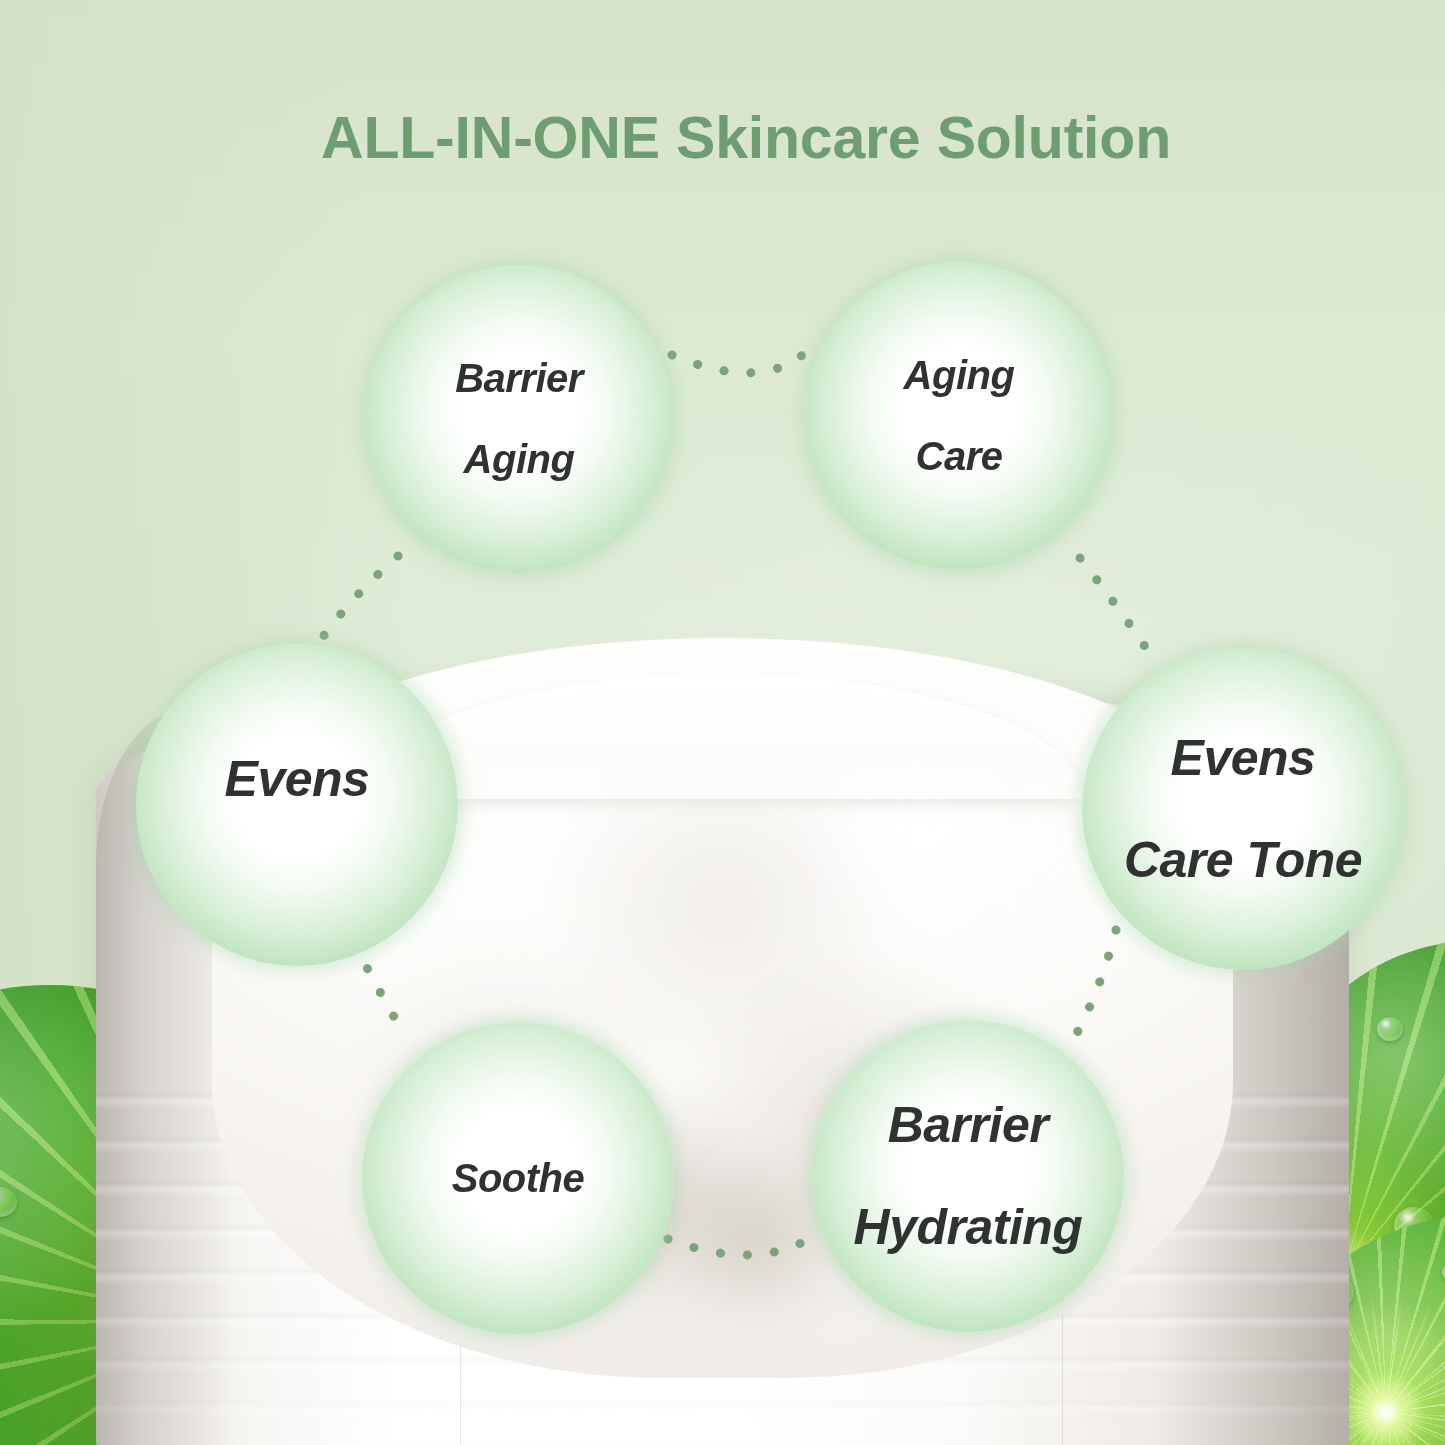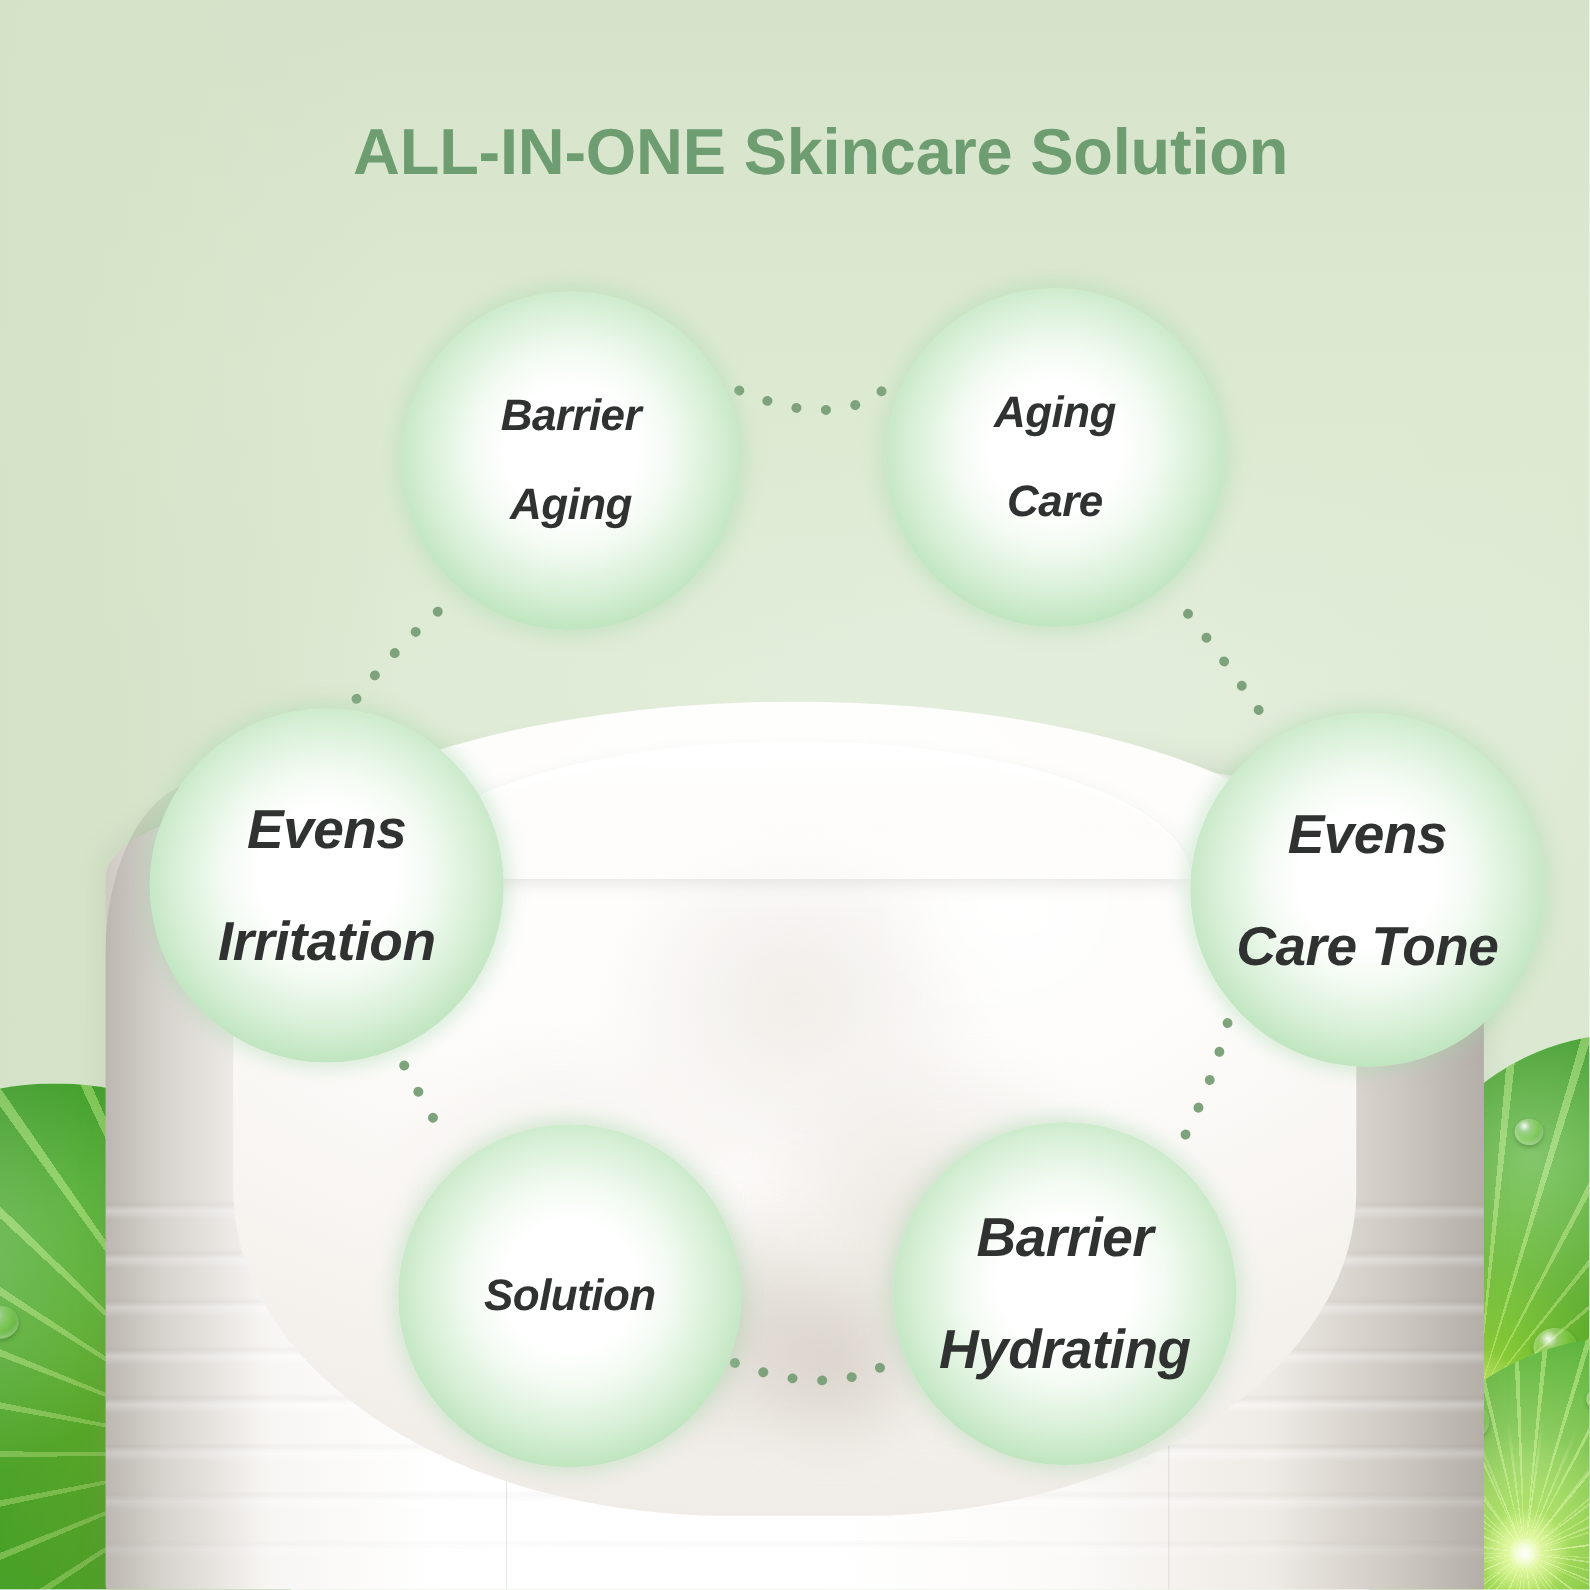--- a/index.html
+++ b/index.html
@@ -254,29 +254,29 @@
 
   <div class="bubble" style="left:365px;top:265px;width:308px;height:308px;">
     <span><span>Barrier</span><br><span>Aging</span></span>
   </div>
 
   <div class="bubble" style="left:805px;top:262px;width:308px;height:308px;">
     <span><span>Aging</span><br><span>Care</span></span>
   </div>
 
   <div class="bubble b-small" style="left:136px;top:644px;width:322px;height:322px;">
-    <span><span>Evens</span><br><span>Irritation</span></span>
+    <span><span>Evens</span><br></span>
   </div>
 
   <div class="bubble b-small" style="left:1082px;top:648px;width:322px;height:322px;">
     <span><span>Evens</span><br><span>Care Tone</span></span>
   </div>
 
   <div class="bubble" style="left:362px;top:1022px;width:312px;height:312px;">
-    <span>Solution</span>
+    <span>Soothe</span>
   </div>
 
   <div class="bubble b-small" style="left:812px;top:1020px;width:312px;height:312px;">
     <span><span>Barrier</span><br><span>Hydrating</span></span>
   </div>
 
   <div id="title">ALL-IN-ONE Skincare Solution</div>
 
 </div>
 

